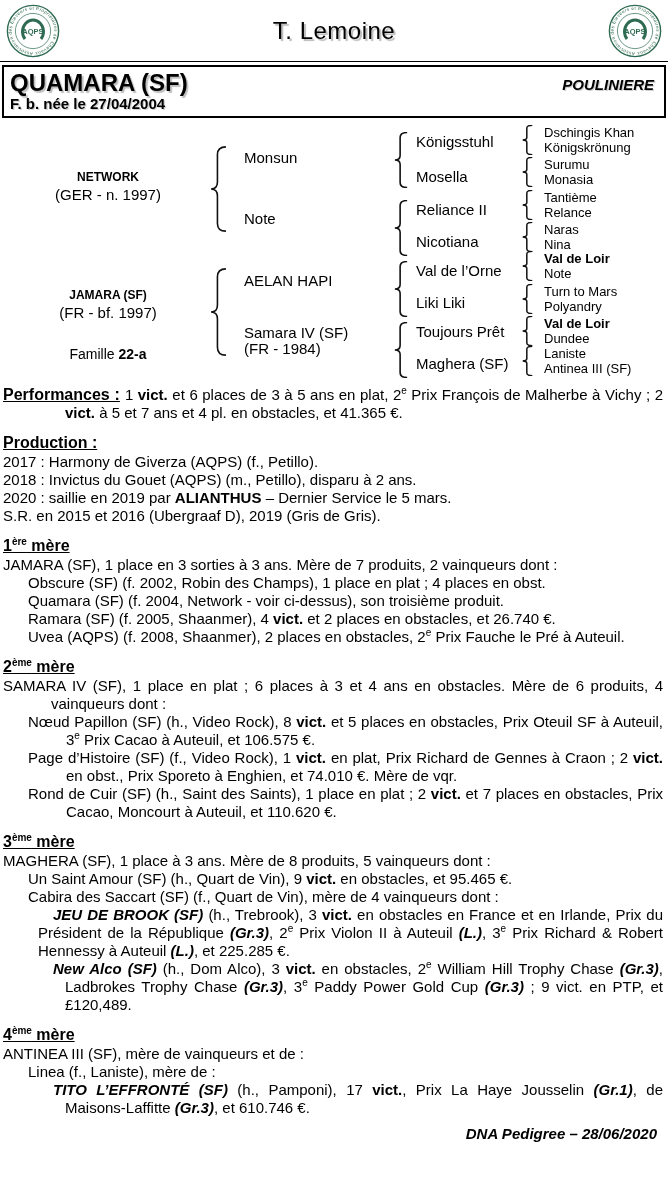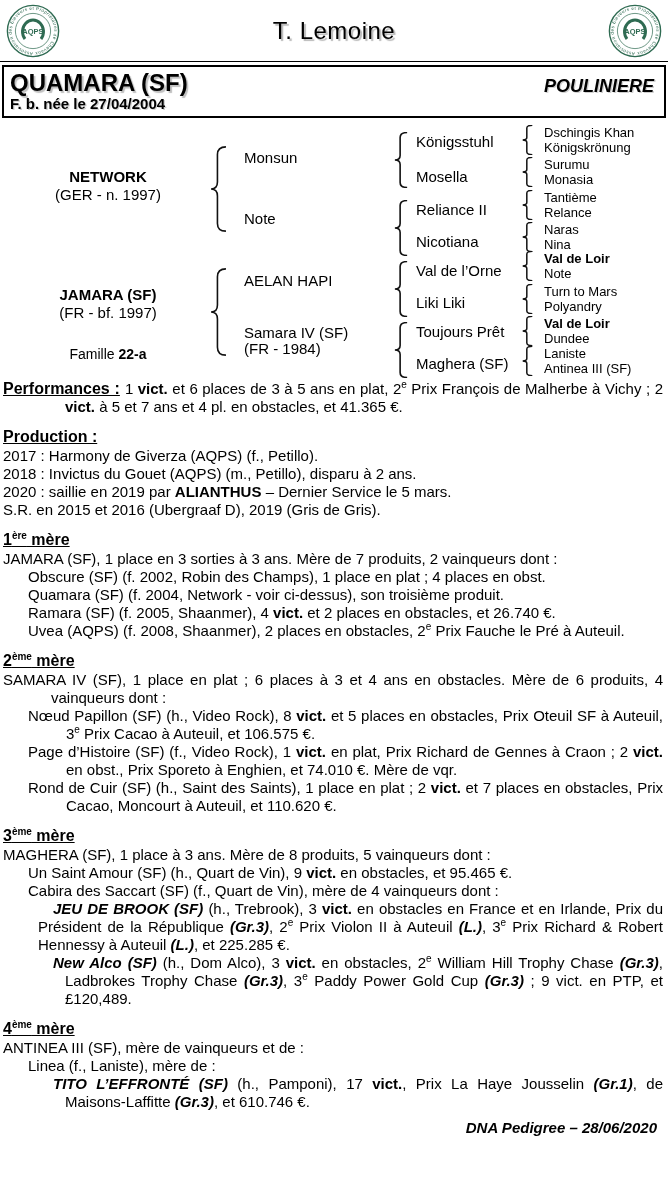--- a/index.html
+++ b/index.html
@@ -12,44 +12,44 @@
           height:62px;border-bottom:1px solid #000;padding:0 6px;box-sizing:border-box;}
   .author{font-size:24px;font-weight:normal;letter-spacing:.5px;
           text-shadow:2px 2px 1px #b9b9b9;}
   .logo{color:#2f6b52;}
 
   
   .titlebox{border:2px solid #000;margin:3px 2px 0 2px;padding:3px 8px 4px 6px;
             position:relative;box-sizing:border-box;}
   .horse-name{font-size:24px;font-weight:bold;text-shadow:1.8px 1.8px 1px #c0c0c0;line-height:25px;}
   .birth{font-size:15px;font-weight:bold;text-shadow:1.2px 1.2px 0 #d0d0d0;line-height:17px;}
-  .status{position:absolute;top:9px;right:10px;font-size:18px;font-weight:bold;
+  .status{position:absolute;top:9px;right:10px;font-size:15px;font-weight:bold;
           font-style:italic;text-shadow:1.2px 1.2px 0 #d0d0d0;}
 
   
   .tree{position:relative;height:262px;}
   .tree .abs{position:absolute;white-space:nowrap;}
   .g1{width:180px;text-align:center;}
-  .g1-name{font-size:15px;font-weight:bold;line-height:18px;}
+  .g1-name{font-size:12px;font-weight:bold;line-height:18px;}
   .g1-sub{font-size:15px;line-height:17px;}
   .family{font-size:14px;}
   .g2,.g3{font-size:15px;line-height:16px;}
   .g4 div{font-size:13px;line-height:14.5px;white-space:nowrap;}
   .b{font-weight:bold;}
   .brace{position:absolute;}
 
   
   .content{padding:0 5px 0 3px;}
   .para{text-align:justify;line-height:18px;}
   .plain{line-height:18px;}
   .sec-h{font-weight:bold;font-size:16px;text-decoration:underline;
          margin:11px 0 1px 0;line-height:19px;}
   .h-inline{font-weight:bold;font-size:16px;text-decoration:underline;margin-right:5px;}
   sup{font-size:10px;line-height:0;vertical-align:super;}
-  .mt6{}
+  .mt6{margin-top:6px;}
   
   .h62{padding-left:62px;text-indent:-62px;}
   .h48{padding-left:48px;text-indent:-48px;}
   .e1 {padding-left:63px;text-indent:-38px;}
   .e1b{padding-left:80px;text-indent:-55px;}
   .e2a{padding-left:35px;text-indent:15px;}
   .e2b{padding-left:62px;text-indent:-12px;}
   .flush{padding-left:0;text-indent:0;}
 
   .footer{text-align:right;font-weight:bold;font-style:italic;font-size:15px;

